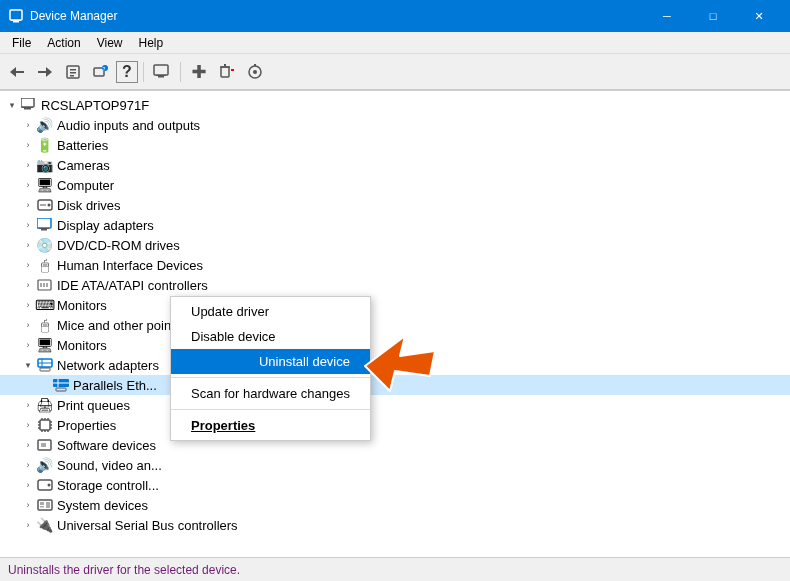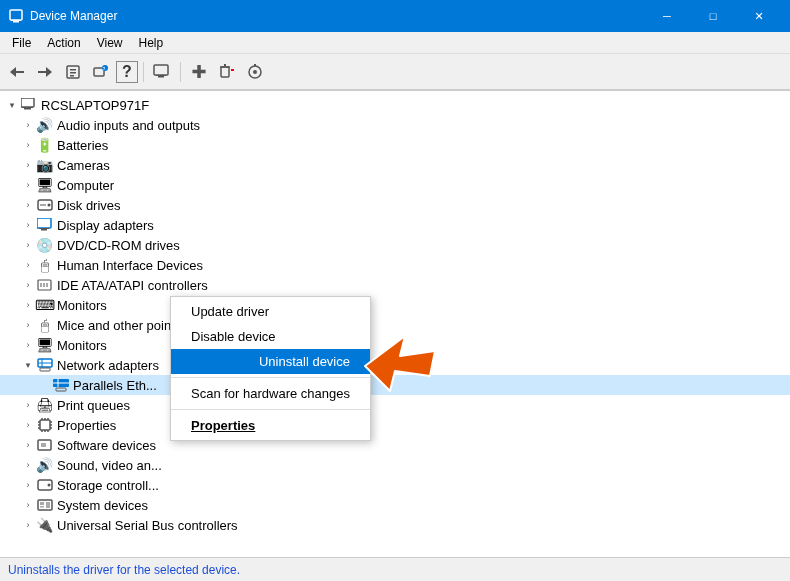--- a/index.html
+++ b/index.html
@@ -136,21 +136,21 @@
 
     
     .status-bar {
       height: 24px;
       background: #f0f0f0;
       border-top: 1px solid #ccc;
       display: flex;
       align-items: center;
       padding: 0 8px;
       font-size: 12px;
-      color: #1d4ed8;
+      color: #701a75;
     }
 
     
     .context-menu {
       position: absolute;
       background: white;
       border: 1px solid #ccc;
       box-shadow: 2px 2px 8px rgba(0,0,0,0.25);
       z-index: 100;
       min-width: 190px;

